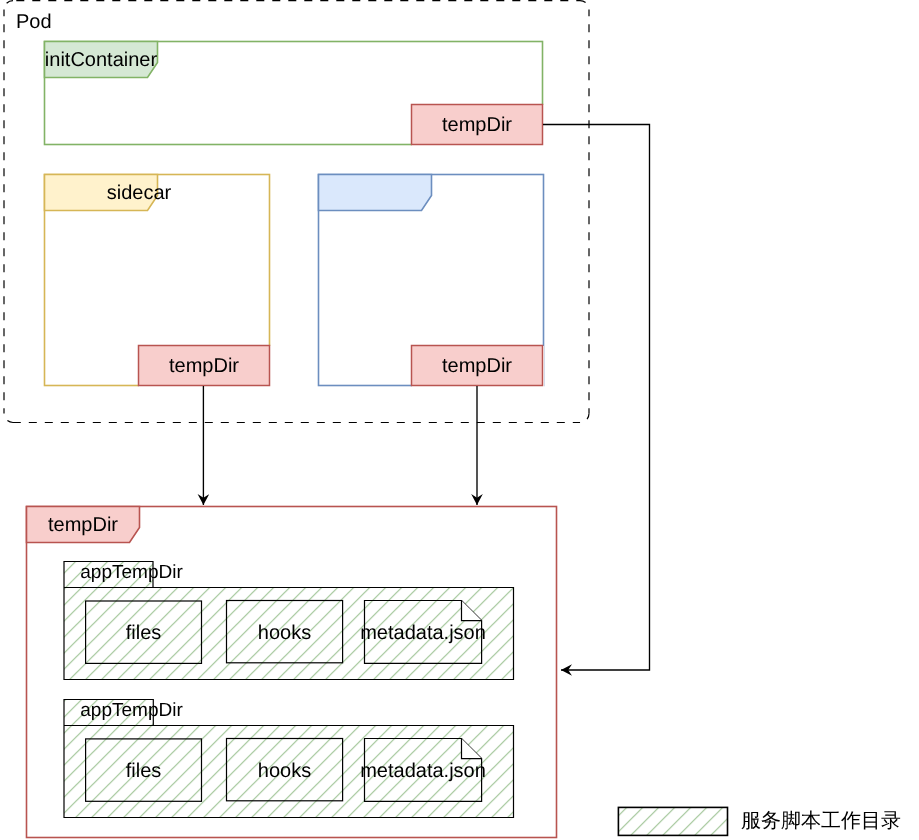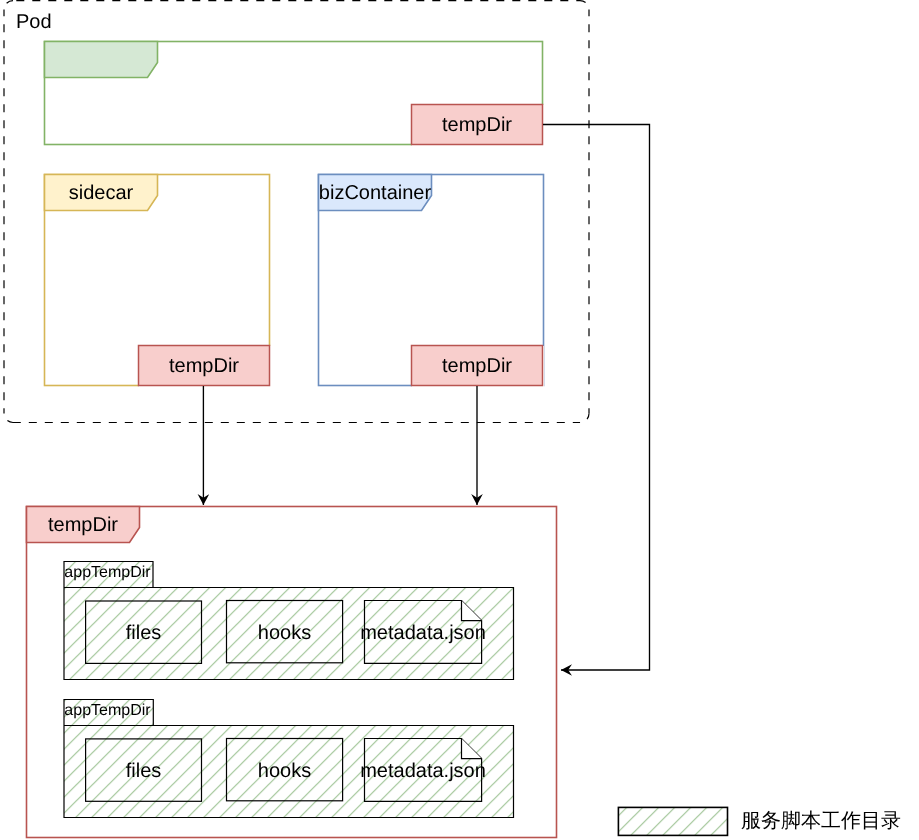--- a/index.html
+++ b/index.html
@@ -4,21 +4,21 @@
 <title>Pod tempDir diagram</title>
 <style>
   html,body{margin:0;padding:0;background:#ffffff;}
   body{width:919px;height:840px;position:relative;overflow:hidden;
        font-family:"Liberation Sans",sans-serif;color:#000;
        -webkit-font-smoothing:antialiased;text-rendering:geometricPrecision;}
   #stage{position:absolute;left:0;top:0;width:919px;height:840px;}
   .sv{position:absolute;left:0;top:0;width:919px;height:840px;overflow:visible;}
   .ctr{position:absolute;display:flex;align-items:center;justify-content:center;white-space:nowrap;line-height:1;will-change:opacity;}
   .t16{font-size:20px;}
-  .t14{font-size:16px;}
+  .t14{font-size:19px;padding-left:24px;}
   .t20{font-size:20px;}
 </style>
 </head>
 <body>
 
 <div id="stage">
 
 <svg class="sv" viewBox="0 0 919 840" xmlns="http://www.w3.org/2000/svg">
   <defs>
     <pattern id="hatch" width="16" height="16" patternUnits="userSpaceOnUse" patternTransform="translate(13.2,0)">
@@ -80,22 +80,22 @@
   <rect x="85.6" y="738.9" width="115.9" height="62.4" fill="none" stroke="#000" stroke-width="1.2"></rect>
   <rect x="226.5" y="738.5" width="116.1" height="62.3" fill="none" stroke="#000" stroke-width="1.2"></rect>
   <path d="M 364.5 738.5 L 461.5 738.5 L 481.6 758.6 L 481.6 801.4 L 364.5 801.4 Z" fill="none" stroke="#000" stroke-width="1.2"></path>
   <path d="M 461.5 738.5 L 461.5 758.6 L 481.6 758.6" fill="#fff" stroke="#000" stroke-width="1.2"></path>
 
   <rect x="618.4" y="807.4" width="109.1" height="28" fill="url(#hatchb)" stroke="#000" stroke-width="1.6"></rect>
 </svg>
 
 <div class="ctr t16" style="left:16px;top:12.0px;width:60px;height:20px;justify-content:flex-start;">Pod</div>
 
-<div class="ctr t16" style="left:44px;top:175.0px;width:114px;height:36px;">sidecar</div>
-<div class="ctr t16" style="left:318px;top:175.0px;width:114px;height:36px;">bizContainer</div>
+<div class="ctr t16" style="left:44px;top:42.0px;width:114px;height:36px;">initContainer</div>
+<div class="ctr t16" style="left:44px;top:175.0px;width:114px;height:36px;padding-left:38px;">sidecar</div>
 
 <div class="ctr t16" style="left:411px;top:104px;width:132px;height:41px;">tempDir</div>
 <div class="ctr t16" style="left:138px;top:345px;width:132px;height:41px;">tempDir</div>
 <div class="ctr t16" style="left:411px;top:345px;width:132px;height:41px;">tempDir</div>
 
 <div class="ctr t16" style="left:26px;top:507.0px;width:114px;height:36px;">tempDir</div>
 
 <div class="ctr t14" style="left:64px;top:559.5px;width:87px;height:26px;">appTempDir</div>
 <div class="ctr t16" style="left:85px;top:601.0px;width:117px;height:64px;">files</div>
 <div class="ctr t16" style="left:226px;top:601.0px;width:117px;height:64px;">hooks</div>

